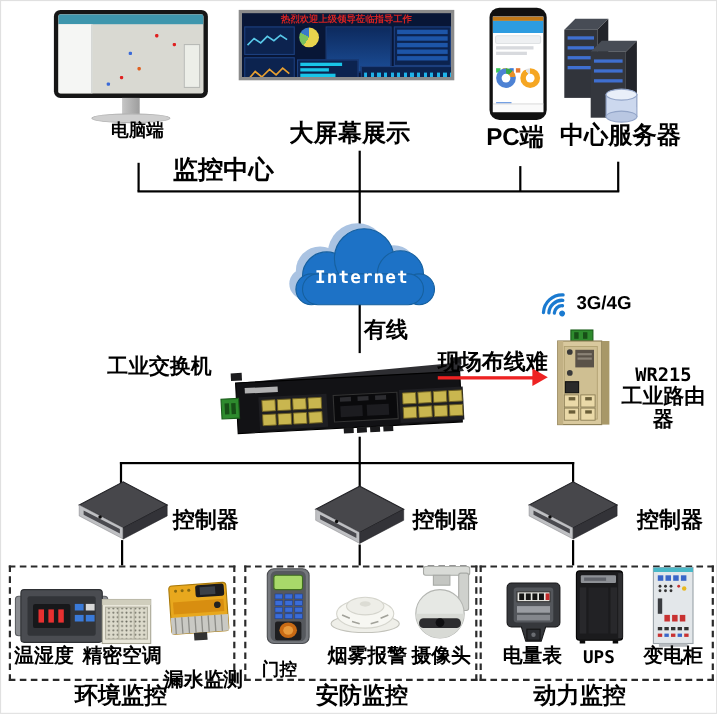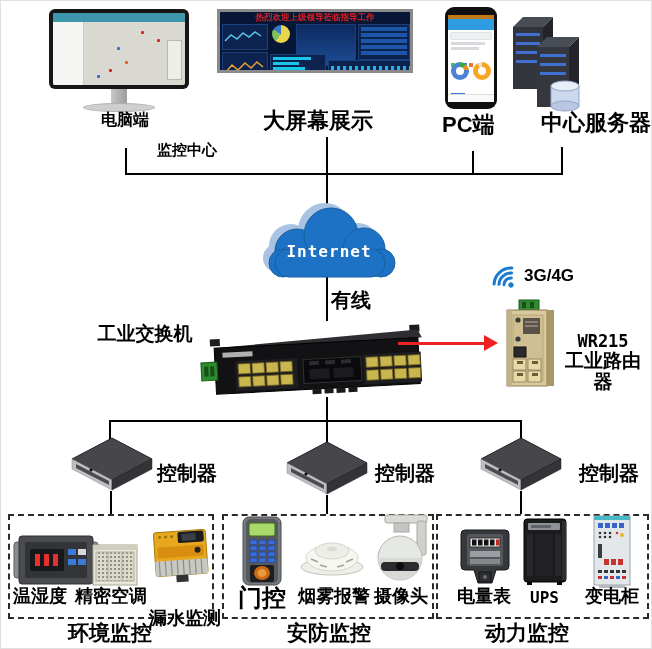--- a/index.html
+++ b/index.html
@@ -154,22 +154,22 @@
       <rect x="33" y="59" width="26" height="3" fill="#3f6fd0"></rect>
       <rect x="44" y="73" width="28" height="20" fill="#ccd8ee" stroke="#93a5c8"></rect>
       <ellipse cx="58" cy="73" rx="14" ry="5" fill="#e9eff9" stroke="#93a5c8"></ellipse>
       <ellipse cx="58" cy="93" rx="14" ry="5" fill="#b9c7e2" stroke="#93a5c8"></ellipse>
     </svg>
   </div>
 
   <div class="cap" style="left:100px;top:110px;font-size:16px;">电脑端</div>
   <div class="cap" style="left:262px;top:108px;font-size:22px;">大屏幕展示</div>
   <div class="cap" style="left:441px;top:112px;font-size:22px;">PC端</div>
-  <div class="cap" style="left:508px;top:110px;font-size:22px;margin-left:32px;">中心服务器</div>
-  <div class="cap" style="left:156px;top:141px;font-size:15px;">监控中心</div>
+  <div class="cap" style="left:508px;top:110px;font-size:22px;">中心服务器</div>
+  <div class="cap" style="left:156px;top:141px;font-size:23px;">监控中心</div>
 
   <div class="dev" style="left:260px;top:198px;width:136px;height:96px;">
     <svg width="136" height="96" viewBox="0 0 136 96">
       <g fill="#aac3e2" transform="translate(-6,-5)">
         <circle cx="36" cy="52" r="22"></circle>
           <circle cx="70" cy="36" r="27"></circle>
           <circle cx="103" cy="50" r="21"></circle>
         <circle cx="120" cy="64" r="14"></circle>
           <circle cx="22" cy="64" r="14"></circle>
         <rect x="14" y="50" width="110" height="28" rx="14"></rect>
@@ -230,20 +230,21 @@
             <rect x="195" y="56" width="12" height="10"></rect>
             <rect x="209" y="56" width="12" height="10"></rect>
         </g>
       </g>
     </svg>
   </div>
   <div class="cap ctr" style="left:88px;top:323px;width:112px;">
     <div style="font-size:19px;">工业交换机</div>
   </div>
 
+  <div class="cap" style="left:397px;top:317px;font-size:20px;">现场布线难</div>
   <div class="arrow-line" style="left:397px;top:341px;width:88px;height:3px;"></div>
   <div class="arrow-head" style="left:483px;top:334px;"></div>
 
   <div class="dev" style="left:488px;top:258px;width:32px;height:32px;">
     <svg width="32" height="32" viewBox="0 0 32 32">
       <g transform="translate(22,26) rotate(-42)" stroke="#1a7ad0" stroke-width="3" fill="none" stroke-linecap="round">
         <path d="M -5,-5 A 7,7 0 0 1 5,-5"></path>
         <path d="M -8.5,-8.5 A 12,12 0 0 1 8.5,-8.5"></path>
         <path d="M -12,-12 A 17,17 0 0 1 12,-12"></path>
         <circle cx="0" cy="0" r="2.6" fill="#1a7ad0" stroke="none"></circle>
@@ -488,21 +489,21 @@
           <rect x="13" y="62" width="4" height="3"></rect>
           <rect x="25" y="62" width="4" height="3"></rect>
         </g>
       <rect x="8" y="71" width="26" height="3" fill="#b8bcc0"></rect>
     </svg>
   </div>
 
   <div class="cap" style="left:12px;top:586px;font-size:18px;">温湿度</div>
   <div class="cap" style="left:74px;top:586px;font-size:18px;text-align:right;">精密空调</div>
   <div class="cap" style="left:148px;top:608px;font-size:18px;">漏水监测</div>
-  <div class="cap" style="left:237px;top:584px;font-size:24px;">门控</div>
+  <div class="cap" style="left:237px;top:600px;font-size:16px;">门控</div>
   <div class="cap" style="left:297px;top:586px;font-size:18px;">烟雾报警</div>
   <div class="cap" style="left:373px;top:586px;font-size:18px;">摄像头</div>
   <div class="cap" style="left:456px;top:586px;font-size:18px;">电量表</div>
   <div class="cap mono" style="left:529px;top:588px;font-size:16px;">UPS</div>
   <div class="cap" style="left:584px;top:586px;font-size:18px;">变电柜</div>
 
   <div class="cap" style="left:286px;top:620px;font-size:21px;">安防监控</div>
   <div class="cap" style="left:67px;top:620px;font-size:21px;">环境监控</div>
   <div class="cap" style="left:484px;top:620px;font-size:21px;">动力监控</div>
 

